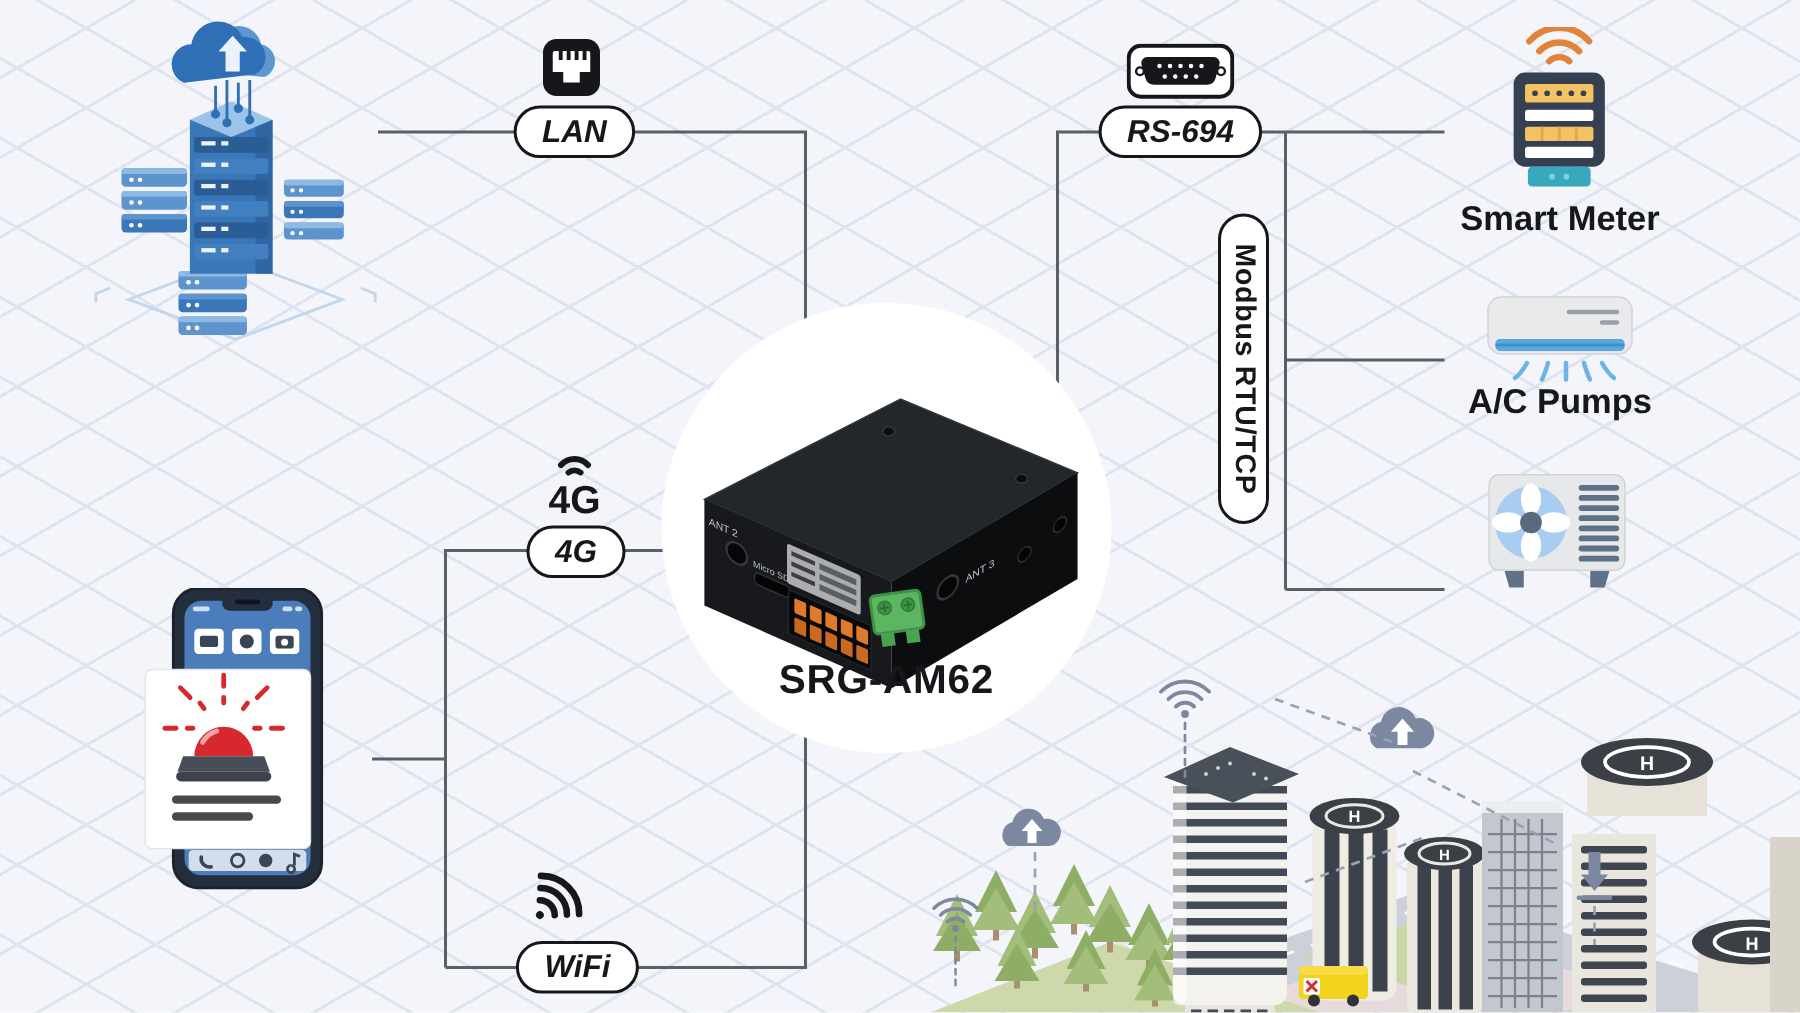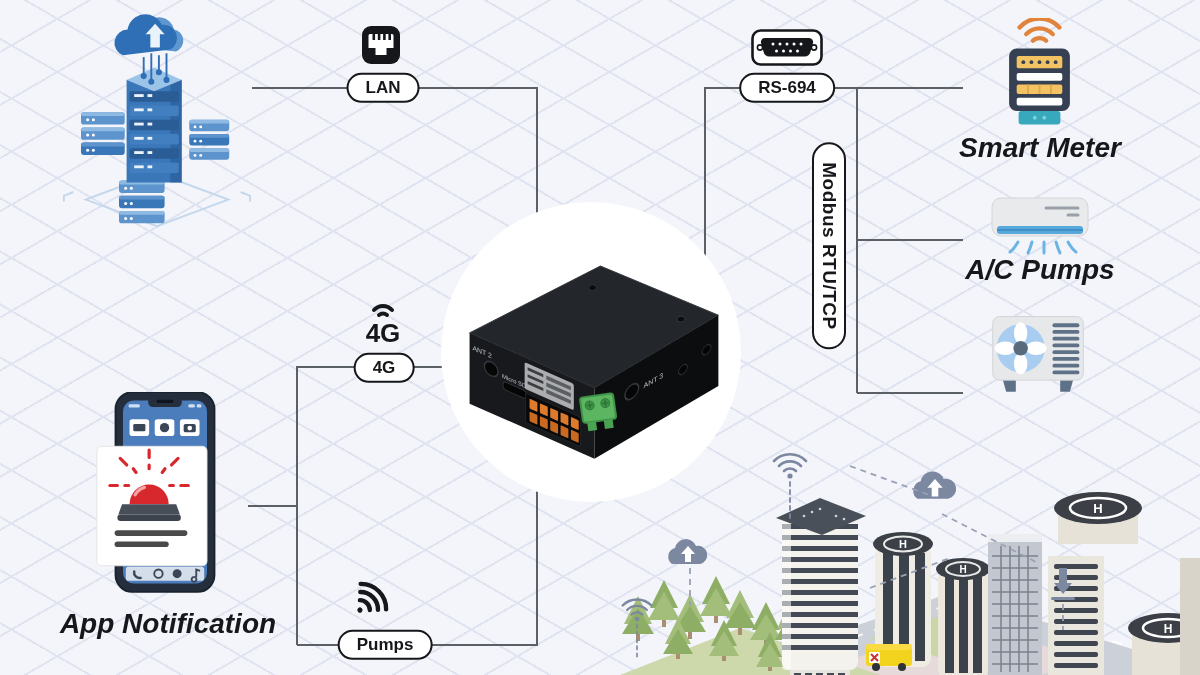--- a/index.html
+++ b/index.html
@@ -10,32 +10,32 @@
     background-image:
       repeating-linear-gradient(30deg, rgba(222,227,240,0) 0 44px, #dfe4f0 44px 46px),
       repeating-linear-gradient(150deg, rgba(222,227,240,0) 0 44px, #dfe4f0 44px 46px);
   }
   svg{display:block}
   .abs{position:absolute}
   .wires{left:0;top:0}
   .pill{
     position:absolute;transform:translate(-50%,-50%);
     background:#fff;border:2.5px solid #15171a;border-radius:18px;
-    padding:3px 17px;font-weight:700;font-size:17px;
+    padding:3px 17px;font-style:italic;font-weight:700;font-size:21px;
     white-space:nowrap;line-height:1.2;z-index:30;text-align:right;
   }
   .pill-vertical{
     position:absolute;transform:translate(-50%,-50%);
     background:#fff;border:2.5px solid #15171a;border-radius:18px;
     writing-mode:vertical-rl;padding:18px 4px;font-weight:700;font-size:19px;
     letter-spacing:.5px;white-space:nowrap;z-index:30;
   }
   .node-label{
     position:absolute;transform:translateX(-50%);
-    font-weight:700;font-size:28px;white-space:nowrap;z-index:30;font-style:italic;
+    font-weight:700;font-size:23px;white-space:nowrap;z-index:30;
   }
   .device-label{
     position:absolute;transform:translateX(-50%);
     font-weight:800;font-size:27px;letter-spacing:.5px;white-space:nowrap;z-index:30;
   }
   .device-circle{
     position:absolute;left:441px;top:202px;width:300px;height:300px;
     border-radius:50%;background:#fff;z-index:10;
   }
   .icon{z-index:25}
@@ -308,20 +308,21 @@
 
     <g transform="translate(137,158) rotate(-8)">
       <rect x="0" y="0" width="34" height="26" rx="3" fill="#5cb661" stroke="#3f9147" stroke-width="2"></rect>
       <circle cx="9" cy="9" r="4.5" fill="#3f9147" stroke="#2f7a38"></circle>
       <circle cx="25" cy="9" r="4.5" fill="#3f9147" stroke="#2f7a38"></circle>
       <path d="M6,9 h6 M9,6 v6 M22,9 h6 M25,6 v6" stroke="#2a6e31" stroke-width="1.2"></path>
       <rect x="4" y="26" width="9" height="9" fill="#4aa352"></rect>
       <rect x="21" y="26" width="9" height="9" fill="#4aa352"></rect>
     </g>
   </svg>
+  <div class="device-label" style="left:591px;top:438px">SRG-AM62</div>
 
   <svg class="abs icon" style="left:62px;top:8px" width="190" height="235" viewBox="0 0 200 240">
     <g stroke="#c3d7ec" stroke-width="2" fill="none">
       <polygon points="100,170 175,198 100,226 25,198"></polygon>
       <polyline points="12,190 2,194 2,200"></polyline>
       <polyline points="188,190 198,194 198,200"></polyline>
     </g>
 
     <g transform="translate(20,106)">
       <g>
@@ -466,21 +467,20 @@
     <rect x="21" y="148" width="78" height="6" rx="3" fill="#4a4a4a"></rect>
     <rect x="21" y="160" width="58" height="6" rx="3" fill="#4a4a4a"></rect>
     <g>
       <rect x="33" y="187" width="84" height="15" rx="3" fill="#dfe5ee" opacity=".92"></rect>
       <path d="M42,192 a6,6 0 0 0 7,7" stroke="#3a4656" stroke-width="2.6" fill="none" stroke-linecap="round"></path>
       <circle cx="68" cy="194.5" r="4.5" fill="none" stroke="#3a4656" stroke-width="2"></circle>
       <circle cx="88" cy="194.5" r="4.8" fill="#3a4656"></circle>
       <path d="M106,198 a2.6,2.6 0 1 0 .2,0 M108.5,198 v-8 l4,1.5" stroke="#3a4656" stroke-width="2" fill="none"></path>
     </g>
   </svg>
-  <div class="node-label" style="left:168px;top:608px">App Notification</div>
 
   <svg class="abs icon" style="left:361px;top:25px" width="40" height="40" viewBox="0 0 40 40">
     <rect x="1" y="1" width="38" height="38" rx="9" fill="#15171a"></rect>
     <path d="M9,9 h22 a1.5,1.5 0 0 1 1.5,1.5 V23 h-7 v7 h-11 v-7 h-7 V10.5 A1.5,1.5 0 0 1 9,9 z" fill="#ffffff"></path>
     <g fill="#15171a">
         <rect x="11.5" y="9" width="2.6" height="6"></rect>
         <rect x="16.8" y="9" width="2.6" height="6"></rect>
         <rect x="22.1" y="9" width="2.6" height="6"></rect>
         <rect x="27.4" y="9" width="2.6" height="6"></rect>
       </g>
@@ -518,21 +518,21 @@
   <div class="pill" style="left:384px;top:368px">4G</div>
 
   <svg class="abs icon" style="left:344px;top:580px" width="46" height="46" viewBox="0 0 46 46">
     <g transform="rotate(45 23 23)" stroke="#15171a" fill="none" stroke-width="4.4" stroke-linecap="round">
       <circle cx="23" cy="33" r="2.6" fill="#15171a" stroke="none"></circle>
       <path d="M16,26 a10,10 0 0 1 14,0"></path>
       <path d="M10.5,20 a17.5,17.5 0 0 1 25,0"></path>
       <path d="M5,14 a25,25 0 0 1 36,0"></path>
     </g>
   </svg>
-  <div class="pill" style="left:385px;top:645px">Pumps</div>
+  <div class="pill" style="left:385px;top:645px">WiFi</div>
 
   <svg class="abs icon" style="left:992px;top:18px" width="95" height="114" viewBox="0 0 100 120">
     <g stroke="#e2833b" stroke-width="4.5" fill="none" stroke-linecap="round">
       <path d="M43,24 a10,10 0 0 1 14,0"></path>
       <path d="M36,17 a19,19 0 0 1 28,0"></path>
       <path d="M29,10 a28,28 0 0 1 42,0"></path>
     </g>
     <rect x="18" y="32" width="64" height="66" rx="8" fill="#354153"></rect>
     <rect x="26" y="40" width="48" height="13" rx="2" fill="#f3c263"></rect>
     <g fill="#354153">

